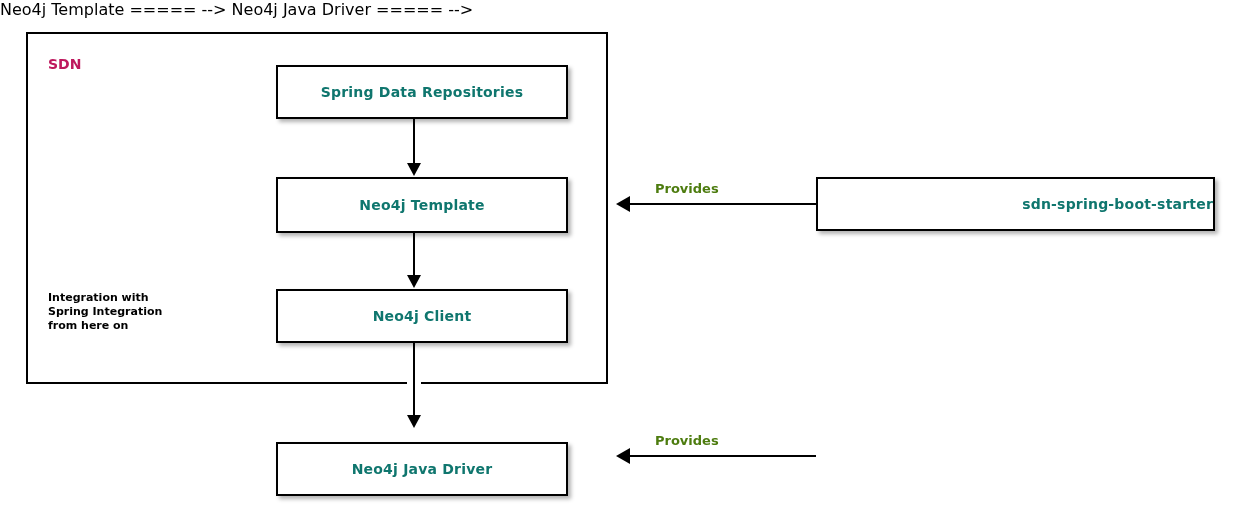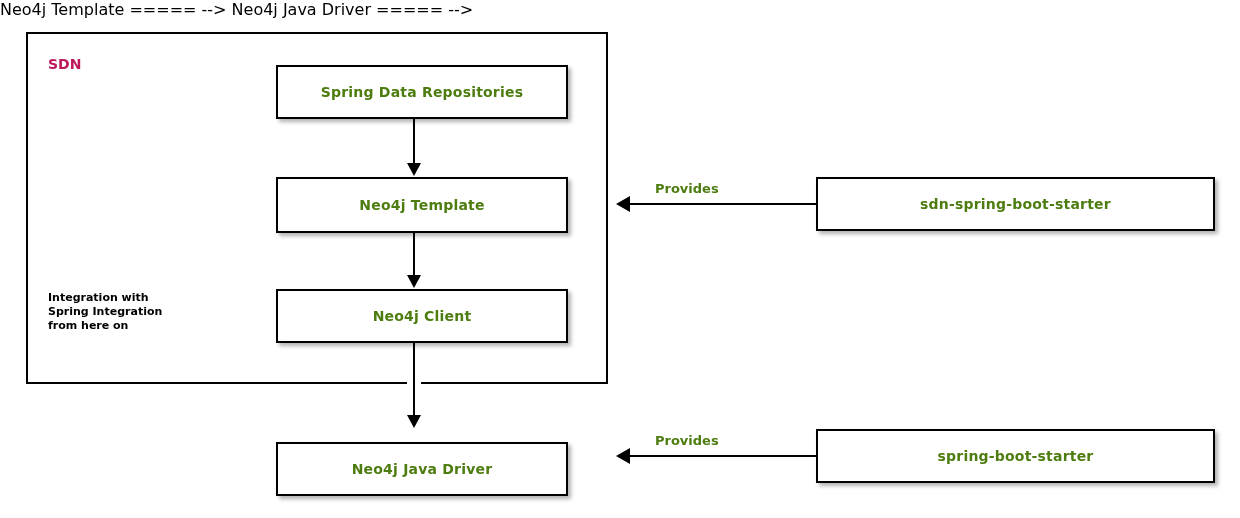--- a/index.html
+++ b/index.html
@@ -26,21 +26,21 @@
     box-sizing: border-box;
     display: flex;
     align-items: center;
     justify-content: center;
     box-shadow: 3px 3px 4px rgba(0,0,0,0.30);
     z-index: 4;
   }
   .node .node-label {
     font-weight: bold;
     font-size: 14px;
-    color: #4d7c0f;
+    color: #0f766e;
     letter-spacing: 0.2px;
     white-space: nowrap;
     text-align: center;
   }
 
   
   #sdn-container {
     position: absolute;
     left: 26px;
     top: 32px;
@@ -154,27 +154,24 @@
 
   <div class="node" style="left:276px; top:289px; width:292px; height:54px;">
     <span class="node-label">Neo4j Client</span>
   </div>
 
   <div class="node" style="left:276px; top:429px; width:292px; height:54px;margin-top:13px;">
     <span class="node-label">Neo4j Java Driver</span>
   </div>
 
   
-  <div class="node" style="left:816px; top:177px; width:399px; height:54px;">
+  <div class="node" style="left:816px; top:177px; width:399px; height:54px;justify-content:flex-end;">
     <span class="node-label">sdn-spring-boot-starter</span>
   </div>
 
-  <div class="node" style="left:816px; top:429px; width:399px; height:54px;">
-    <span class="node-label">spring-boot-starter</span>
-  </div>
 
   
   <div class="vline" style="left:413px; top:119px; height:45px;"></div>
   <div class="arrow-down" style="left:407px; top:163px;"></div>
 
   
   <div class="vline" style="left:413px; top:231px; height:45px;"></div>
   <div class="arrow-down" style="left:407px; top:275px;"></div>
 
   

